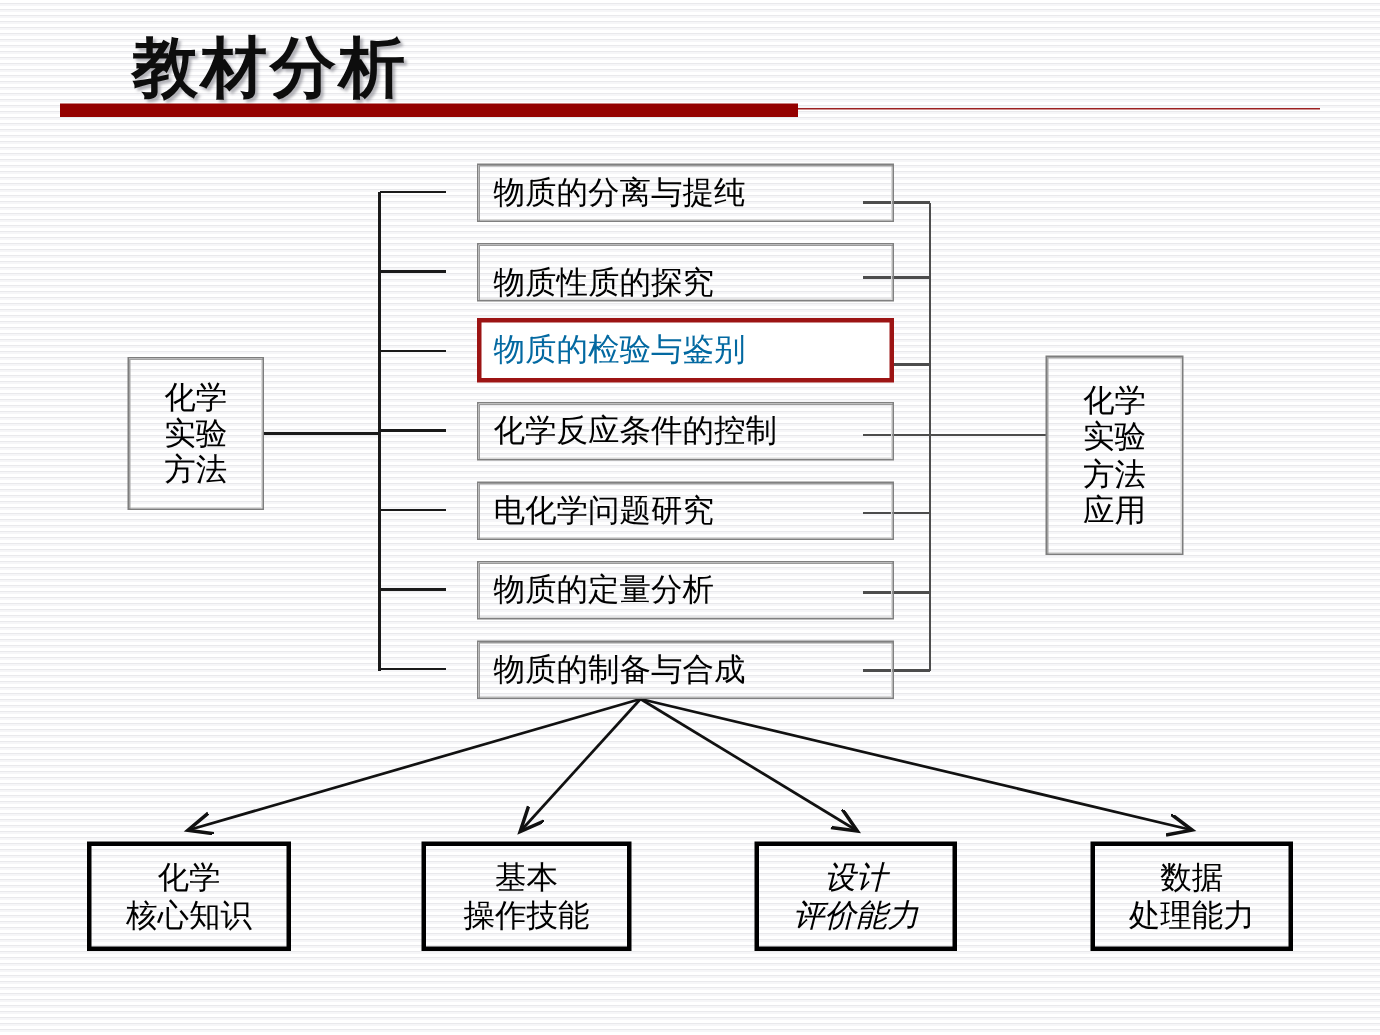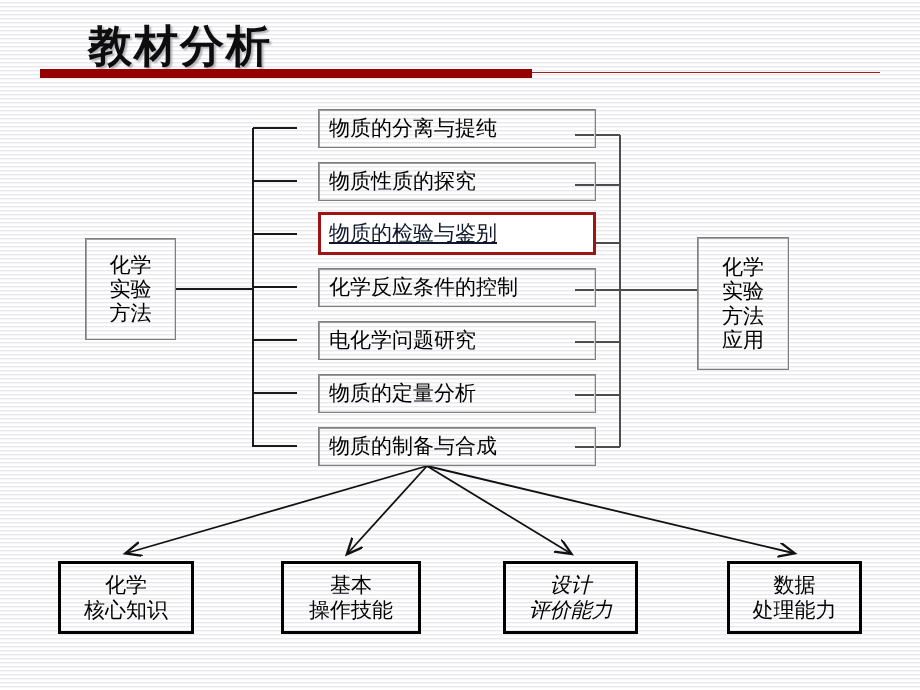--- a/index.html
+++ b/index.html
@@ -82,24 +82,23 @@
     box-shadow: 1px 1px 0 #9a9a9a inset, -1px -1px 0 #d8d8d8 inset;
     font-size: 21px;
     justify-content: flex-start;
     padding-left: 10px;
     background: rgba(255,255,255,0.0);
     margin-left: 21px;
   }
   .mid-box.highlight {
     border: 3px solid #9c1414;
     box-shadow: none;
-    color: #0f172a;
+    color: #0369a1;
     background: #ffffff;
     padding-left: 8px;
-    text-decoration: underline;
   }
 
   
   .root-box {
     border: 1px solid #7d7d7d;
     box-shadow: 1px 1px 0 #a2a2a2 inset, -1px -1px 0 #dadada inset;
     font-size: 21px;
     flex-direction: column;
   }
 
@@ -185,21 +184,21 @@
   <div class="node root-box" style="left:697px; top:237px; width:92px; height:133px;">
     <span class="line">化学</span>
     <span class="line">实验</span>
     <span class="line">方法</span>
     <span class="line">应用</span>
   </div>
 
   <div class="node mid-box" style="left:297px; top:109px; width:278px; height:39px;">
     <span>物质的分离与提纯</span>
   </div>
-  <div class="node mid-box" style="left:297px; top:162px; width:278px; height:39px;">
+  <div class="node mid-box" style="left:297px; top:162px; width:278px; height:39px;align-items:flex-end;">
     <span>物质性质的探究</span>
   </div>
   <div class="node mid-box highlight" style="left:297px; top:212px; width:278px; height:43px;">
     <span>物质的检验与鉴别</span>
   </div>
   <div class="node mid-box" style="left:297px; top:268px; width:278px; height:39px;">
     <span>化学反应条件的控制</span>
   </div>
   <div class="node mid-box" style="left:297px; top:321px; width:278px; height:39px;">
     <span>电化学问题研究</span>

